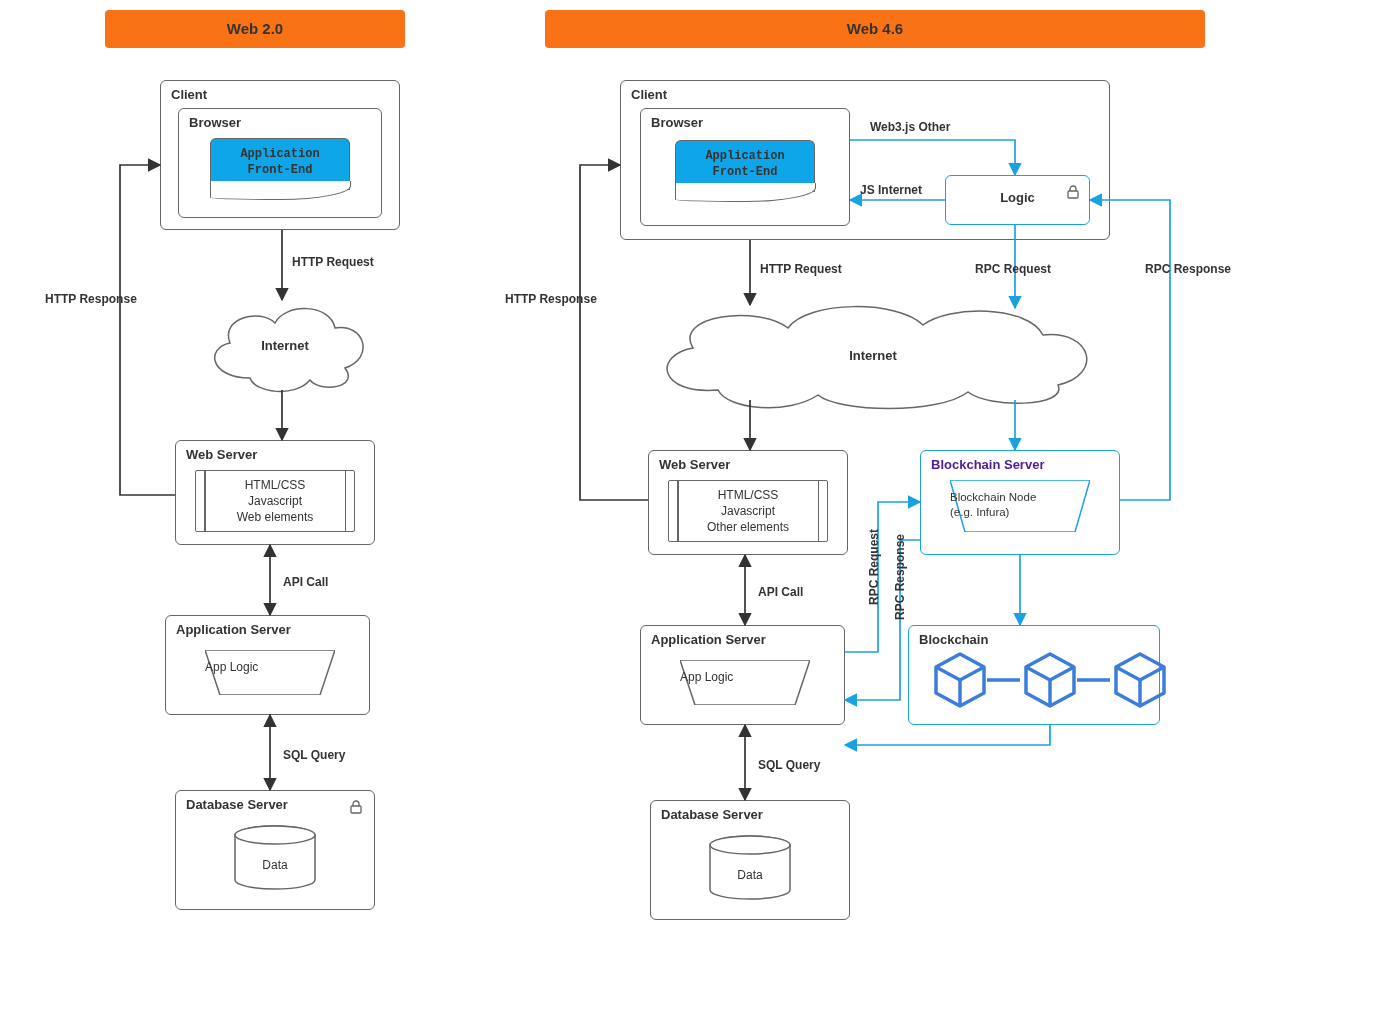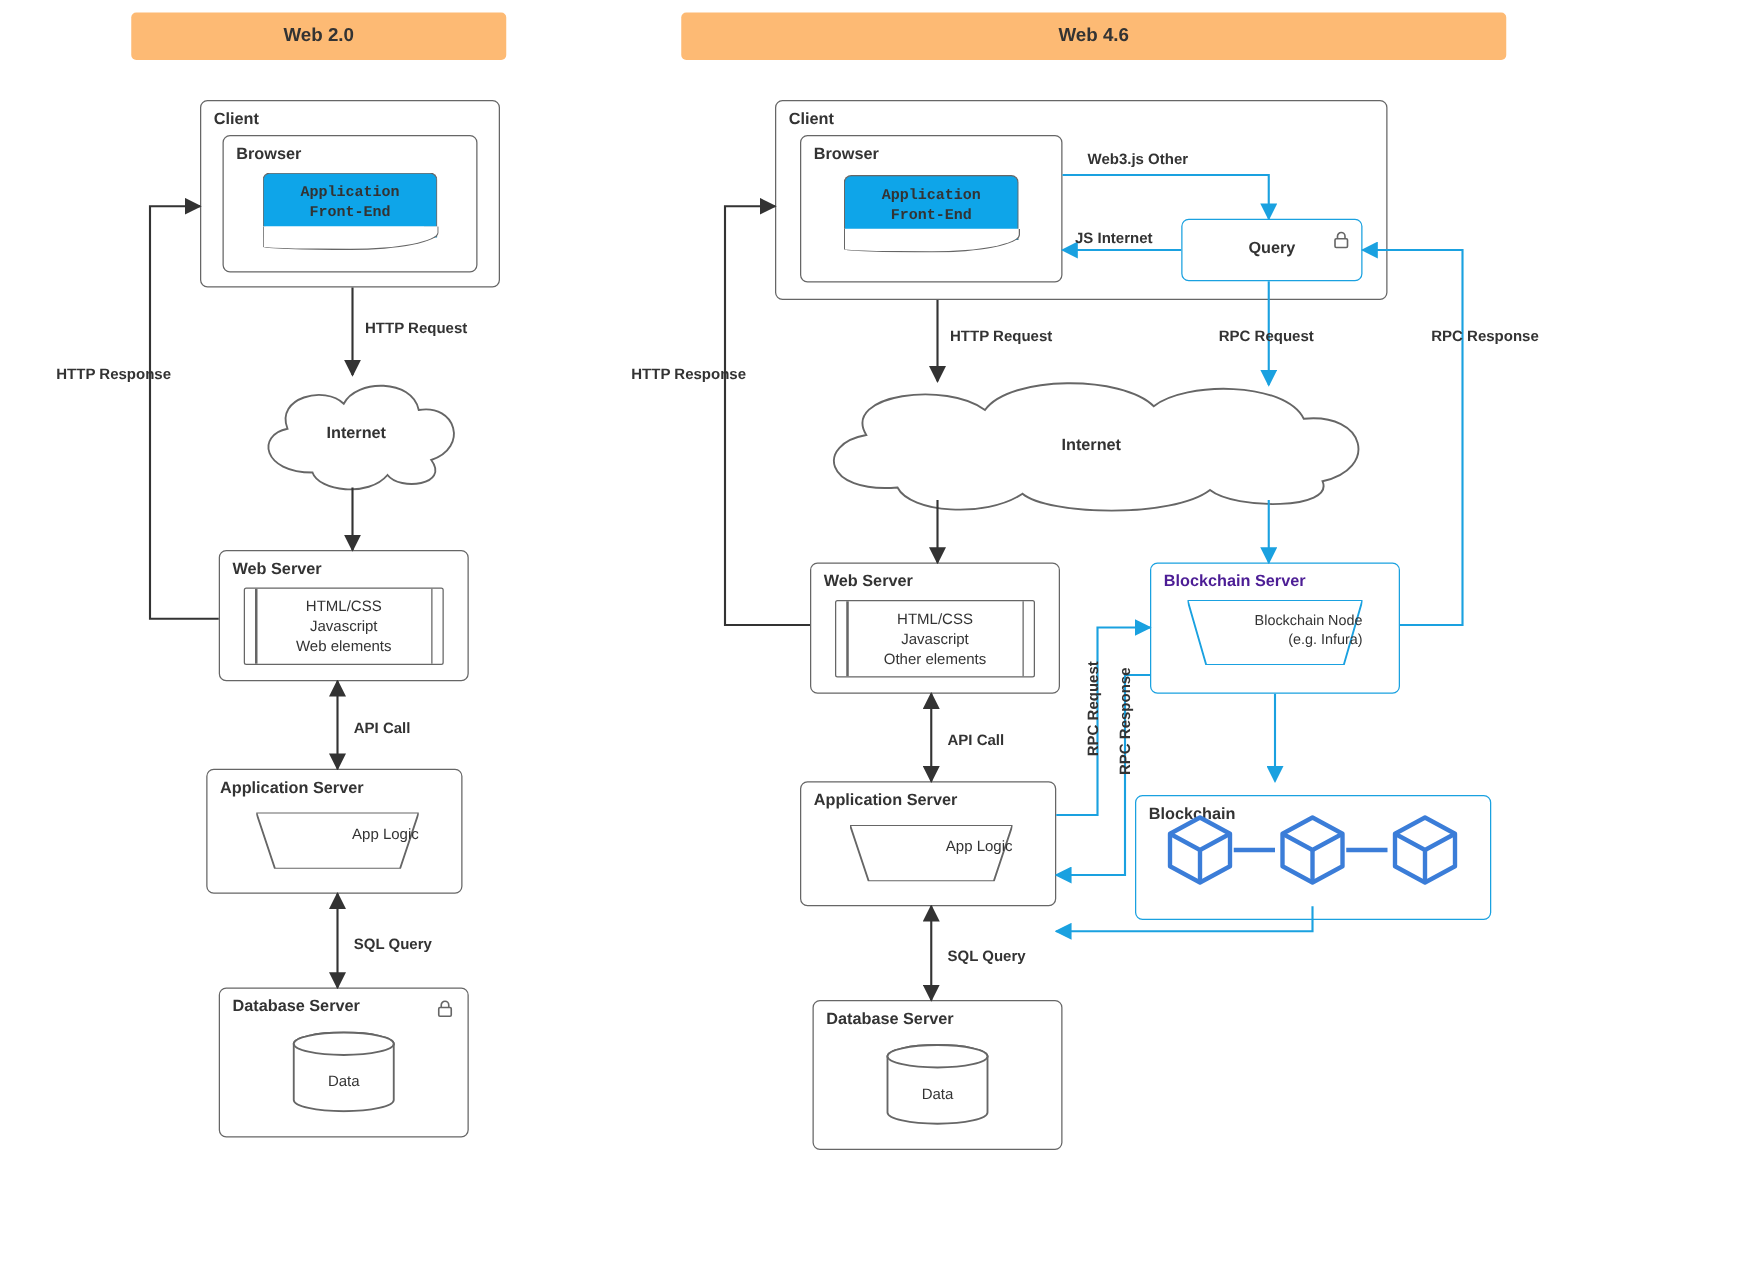--- a/index.html
+++ b/index.html
@@ -9,21 +9,21 @@
     background: #fff;
     color: #333;
   }
   .canvas {
     position: relative;
     width: 1400px;
     height: 1015px;
   }
   .header-band {
     position: absolute;
-    background: #fdba74;
+    background: #f97316;
     border-radius: 4px;
     text-align: center;
     font-weight: 700;
     font-size: 15px;
     padding-top: 10px;
     height: 38px;
   }
   .box {
     position: absolute;
     border: 1.5px solid #666;
@@ -73,21 +73,21 @@
     position: absolute;
     top: 0; bottom: 0;
     width: 1.5px;
     background: #666;
   }
   .hbar-shape::before { left: 8px; }
   .hbar-shape::after  { right: 8px; }
   .hbar-text { text-align: center; font-size: 12px; padding-top: 6px; line-height: 1.35; }
   .trap { 
     position: absolute;
-    text-align: right;
+    text-align: left;
     font-size: 12px;
   }
   .trap svg { position: absolute; inset:0; width:100%; height:100%; }
   .trap .t-label { position: relative; padding-top: 10px; line-height: 1.3; }
   .cyl { position: absolute; }
   .cyl svg { width:100%; height:100%; display:block; }
   .cyl-label { position:absolute; left:0; right:0; top:50%; text-align:center; font-size:12px; }
   .cloud { position: absolute; }
   .cloud svg { width:100%; height:100%; display:block; }
   .cloud-label {
@@ -189,21 +189,21 @@
   </div>
   <div class="doc-shape" style="left:675px; top:140px; width:140px; height:52px;">
     <div class="doc-text">
       <span>Application</span><br>
       <span>Front-End</span>
     </div>
   </div>
 
   <div class="box blue" style="left:945px; top:175px; width:145px; height:50px; text-align:center;">
     <div style="padding-top:14px; font-size:13px; font-weight:700;">
-      <span>Query</span>
+      <span>Logic</span>
     </div>
     <div class="lock" style="right:8px; top:8px;">
       <svg viewBox="0 0 16 16">
           <rect x="3" y="7" width="10" height="7" rx="1" fill="none" stroke="#666" stroke-width="1.3"></rect>
           <path d="M5 7 V5 a3 3 0 0 1 6 0 V7" fill="none" stroke="#666" stroke-width="1.3"></path>
         </svg>
     </div>
   </div>
 
   <div class="cloud" style="left:648px; top:300px; width:450px; height:110px;">
@@ -240,21 +240,21 @@
   <div class="box" style="left:640px; top:625px; width:205px; height:100px;">
     <div class="box-title">Application Server</div>
   </div>
   <div class="trap" style="left:680px; top:660px; width:130px; height:45px;">
     <svg viewBox="0 0 130 45">
         <polygon points="0,0 130,0 115,45 15,45" fill="#fff" stroke="#666" stroke-width="1.5"></polygon>
       </svg>
     <div class="t-label">App Logic</div>
   </div>
 
-  <div class="box blue" style="left:908px; top:625px; width:285px; height:100px;margin-top:11px;">
+  <div class="box blue" style="left:908px; top:625px; width:252px; height:100px;">
     <div class="box-title">Blockchain</div>
   </div>
   <div class="chain" style="left:930px; top:650px; width:240px; height:60px;">
     <svg viewBox="0 0 240 60">
       <g stroke="#3b7dd8" stroke-width="3.5" fill="none" stroke-linejoin="round">
         <polygon points="30,4 54,17 54,43 30,56 6,43 6,17"></polygon>
         <polyline points="6,17 30,30 54,17"></polyline>
           <line x1="30" y1="30" x2="30" y2="56"></line>
         <line x1="57" y1="30" x2="90" y2="30"></line>
         <polygon points="120,4 144,17 144,43 120,56 96,43 96,17"></polygon>

